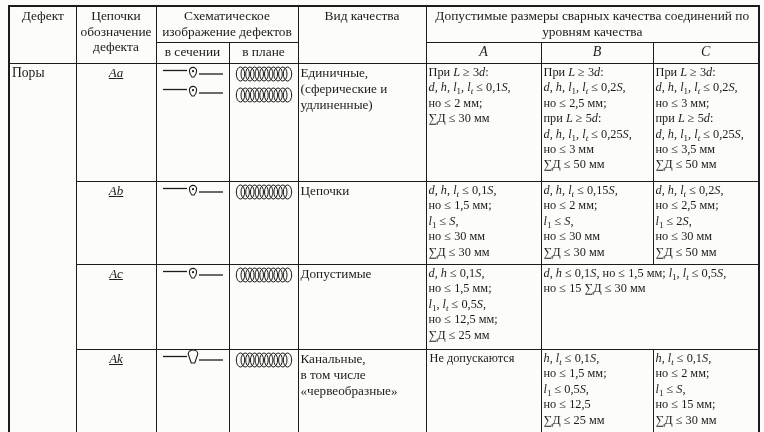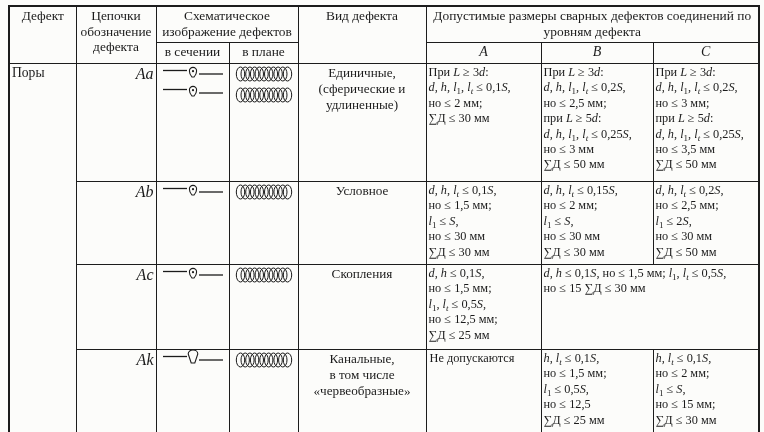--- a/index.html
+++ b/index.html
@@ -34,26 +34,26 @@
   th.hd{
     text-align:center;vertical-align:middle;
     font-size:13.4px;line-height:15.5px;margin-top:48px;
   }
   th.levels{font-size:14px;font-style:italic;vertical-align:middle;}
   td.group{
     text-align:left;vertical-align:top;
     font-size:13.6px;padding-left:3px;padding-top:2px;
   }
   td.desig{
-    text-align:right;font-size:16px;font-style:italic;padding-top:2px;
+    text-align:center;font-size:13px;font-style:italic;padding-top:2px;text-decoration:underline;
   }
   td.schem{text-align:center;padding-top:3px;}
   td.schem .stack > svg{display:block;margin:0 auto 3px auto;}
   td.dtype{
-    text-align:center;font-size:13.2px;line-height:16px;
+    text-align:left;font-size:13.2px;line-height:16px;
     padding-left:3px;padding-top:2px;
   }
   td.fx{
     text-align:left;
     font-size:12.3px;line-height:15.4px;
     white-space:nowrap;
     padding-top:2px;
   }
   td.fx.leftal{text-align:left;padding-left:3px;white-space:normal;}
   td.fx sub{font-size:9px;line-height:0;}
@@ -73,22 +73,22 @@
         <col style="width:115px">
         <col style="width:112px">
         <col style="width:106px">
     </colgroup>
 
     <tbody>
         <tr class="hrow1">
       <th class="hd" rowspan="2">Дефект</th>
       <th class="hd" rowspan="2">Цепочки обозначение дефекта</th>
       <th class="hd" colspan="2">Схематическое изображение дефектов</th>
-      <th class="hd" rowspan="2">Вид дефекта</th>
-      <th class="hd" colspan="3">Допустимые размеры сварных дефектов соединений по уровням дефекта</th>
+      <th class="hd" rowspan="2">Вид качества</th>
+      <th class="hd" colspan="3">Допустимые размеры сварных качества соединений по уровням качества</th>
     </tr>
     <tr class="hrow2">
       <th class="hd">в сечении</th>
       <th class="hd">в плане</th>
       <th class="hd levels"><i>A</i></th>
       <th class="hd levels"><i>B</i></th>
       <th class="hd levels"><i>C</i></th>
     </tr>
 
     <tr class="r1">
@@ -164,21 +164,21 @@
               <ellipse cx="20.6" cy="9" rx="4.2" ry="7" fill="none" stroke="#1b1b1b" stroke-width="1"></ellipse>
               <ellipse cx="25.3" cy="9" rx="4.2" ry="7" fill="none" stroke="#1b1b1b" stroke-width="1"></ellipse>
               <ellipse cx="30" cy="9" rx="4.2" ry="7" fill="none" stroke="#1b1b1b" stroke-width="1"></ellipse>
               <ellipse cx="34.7" cy="9" rx="4.2" ry="7" fill="none" stroke="#1b1b1b" stroke-width="1"></ellipse>
               <ellipse cx="39.4" cy="9" rx="4.2" ry="7" fill="none" stroke="#1b1b1b" stroke-width="1"></ellipse>
               <ellipse cx="44.1" cy="9" rx="4.2" ry="7" fill="none" stroke="#1b1b1b" stroke-width="1"></ellipse>
               <ellipse cx="48.800000000000004" cy="9" rx="4.2" ry="7" fill="none" stroke="#1b1b1b" stroke-width="1"></ellipse>
               <ellipse cx="53.5" cy="9" rx="4.2" ry="7" fill="none" stroke="#1b1b1b" stroke-width="1"></ellipse>
             </svg>
       </td>
-      <td class="dtype">Условное</td>
+      <td class="dtype">Цепочки</td>
       <td class="fx"><i>d</i>, <i>h</i>, <i>l</i><sub><i>t</i></sub> ≤ 0,1<i>S</i>,<br>но ≤ 1,5 мм;<br><i>l</i><sub>1</sub> ≤ <i>S</i>,<br>но ≤ 30 мм<br>∑Д ≤ 30 мм</td>
       <td class="fx"><i>d</i>, <i>h</i>, <i>l</i><sub><i>t</i></sub> ≤ 0,15<i>S</i>,<br>но ≤ 2 мм;<br><i>l</i><sub>1</sub> ≤ <i>S</i>,<br>но ≤ 30 мм<br>∑Д ≤ 30 мм</td>
       <td class="fx"><i>d</i>, <i>h</i>, <i>l</i><sub><i>t</i></sub> ≤ 0,2<i>S</i>,<br>но ≤ 2,5 мм;<br><i>l</i><sub>1</sub> ≤ 2<i>S</i>,<br>но ≤ 30 мм<br>∑Д ≤ 50 мм</td>
     </tr>
 
     <tr class="r3">
       <td class="desig"><i>A</i><i>c</i></td>
       <td class="schem">
         <svg class="icon" width="66" height="16" viewBox="0 0 66 16">
               <line x1="3" y1="5.5" x2="27" y2="5.5" stroke="#1b1b1b" stroke-width="1.3"></line>
@@ -195,21 +195,21 @@
               <ellipse cx="20.6" cy="9" rx="4.2" ry="7" fill="none" stroke="#1b1b1b" stroke-width="1"></ellipse>
               <ellipse cx="25.3" cy="9" rx="4.2" ry="7" fill="none" stroke="#1b1b1b" stroke-width="1"></ellipse>
               <ellipse cx="30" cy="9" rx="4.2" ry="7" fill="none" stroke="#1b1b1b" stroke-width="1"></ellipse>
               <ellipse cx="34.7" cy="9" rx="4.2" ry="7" fill="none" stroke="#1b1b1b" stroke-width="1"></ellipse>
               <ellipse cx="39.4" cy="9" rx="4.2" ry="7" fill="none" stroke="#1b1b1b" stroke-width="1"></ellipse>
               <ellipse cx="44.1" cy="9" rx="4.2" ry="7" fill="none" stroke="#1b1b1b" stroke-width="1"></ellipse>
               <ellipse cx="48.800000000000004" cy="9" rx="4.2" ry="7" fill="none" stroke="#1b1b1b" stroke-width="1"></ellipse>
               <ellipse cx="53.5" cy="9" rx="4.2" ry="7" fill="none" stroke="#1b1b1b" stroke-width="1"></ellipse>
             </svg>
       </td>
-      <td class="dtype">Скопления</td>
+      <td class="dtype">Допустимые</td>
       <td class="fx"><i>d</i>, <i>h</i> ≤ 0,1<i>S</i>,<br>но ≤ 1,5 мм;<br><i>l</i><sub>1</sub>, <i>l</i><sub><i>t</i></sub> ≤ 0,5<i>S</i>,<br>но ≤ 12,5 мм;<br>∑Д ≤ 25 мм</td>
       <td class="fx" colspan="2"><i>d</i>, <i>h</i> ≤ 0,1<i>S</i>, но ≤ 1,5 мм; <i>l</i><sub>1</sub>, <i>l</i><sub><i>t</i></sub> ≤ 0,5<i>S</i>,<br>но ≤ 15 ∑Д ≤ 30 мм</td>
     </tr>
 
     <tr class="r4">
       <td class="desig"><i>A</i><i>k</i></td>
       <td class="schem">
         <svg class="icon" width="66" height="16" viewBox="0 0 66 16">
               <line x1="3" y1="5.5" x2="27" y2="5.5" stroke="#1b1b1b" stroke-width="1.3"></line>
               <line x1="39" y1="9" x2="63" y2="9" stroke="#1b1b1b" stroke-width="1.3"></line>

